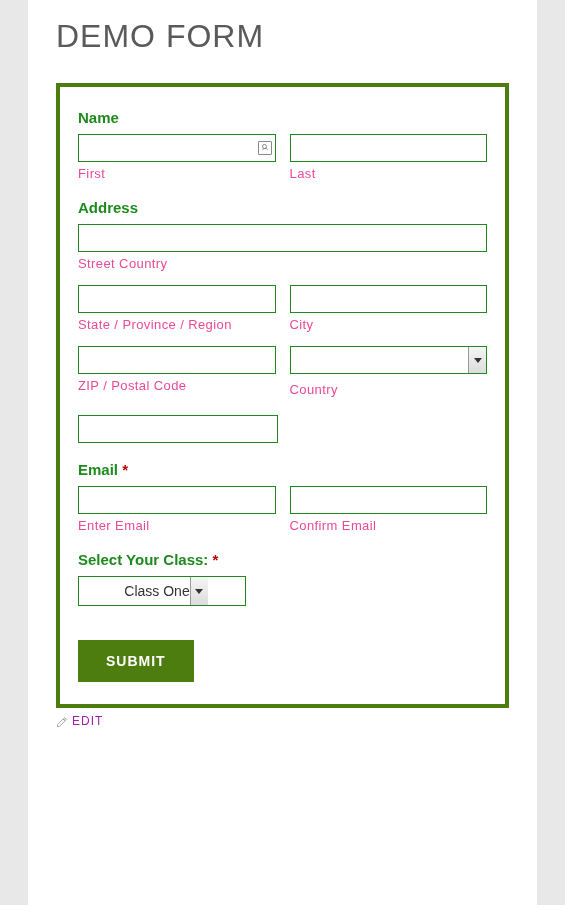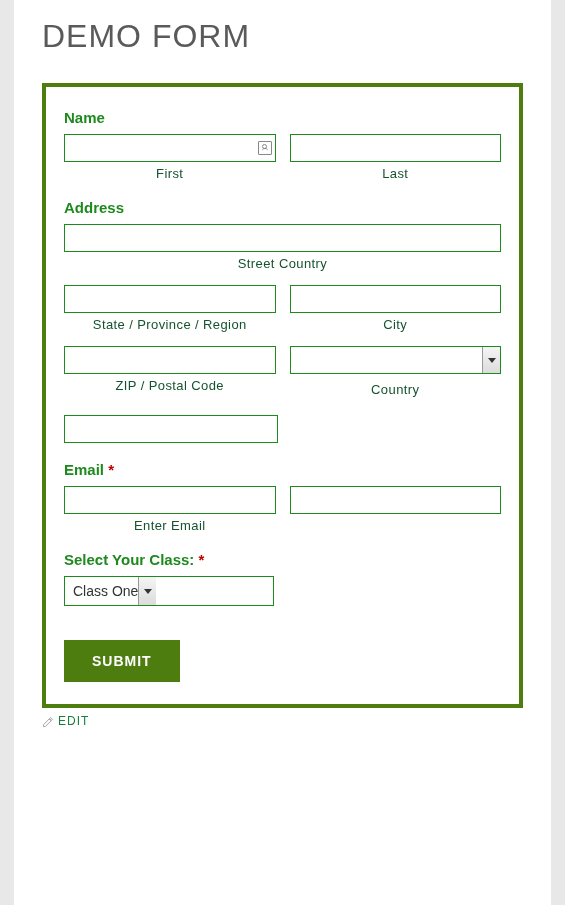--- a/index.html
+++ b/index.html
@@ -5,21 +5,21 @@
   * { box-sizing: border-box; margin: 0; padding: 0; }
   body {
     background: #e8e8e8;
     font-family: "Segoe UI", "Helvetica Neue", Arial, sans-serif;
     width: 565px;
     height: 905px;
     overflow: hidden;
   }
   .page {
     background: #ffffff;
-    margin: 0 14px;
+    margin: 0 28px;
     min-height: 905px;
     padding: 18px 28px 10px 28px;
   }
   .page-title {
     font-size: 32px;
     font-weight: 300;
     color: #5a5a5a;
     letter-spacing: 1px;
     margin-bottom: 28px;
   }
@@ -39,24 +39,23 @@
   input[type="text"], .select-box, .select-small {
     border: 1px solid #1e8a1e;
     height: 28px;
     font-size: 14px;
     padding: 0 6px;
     background: #fff;
     width: 100%;
   }
   .sublabel {
     font-size: 13px;
-    color: #14532d;
+    color: #ec4899;
     margin-top: 4px;
     letter-spacing: 0.4px;
-    text-align: center;
   }
   .block { margin-bottom: 18px; }
   .block-tight { margin-bottom: 14px; }
   .select-box {
     position: relative;
     display: flex;
     align-items: center;
     justify-content: flex-end;
     padding: 0;
   }
@@ -71,43 +70,43 @@
   }
   .tri {
     width: 0; height: 0;
     border-left: 4px solid transparent;
     border-right: 4px solid transparent;
     border-top: 5px solid #333;
   }
   .select-small {
     display: flex;
     align-items: center;
-    justify-content: flex-start;
+    justify-content: center;
     padding: 0 0 0 8px;
-    width: 210px;
+    width: 168px;
     height: 30px;
   }
   .select-val { font-size: 14px; color: #333; }
   .submit-btn {
     background: #4d7c0f;
     color: #fff;
     border: none;
     padding: 13px 28px;
     font-size: 14px;
     font-weight: 700;
     letter-spacing: 1px;
     cursor: pointer;
     margin-top: 16px;
   }
   .edit-row {
     display: flex;
     align-items: flex-end;
     gap: 4px;
     margin-top: 6px;
-    color: #15803d;
+    color: #a21caf;
     font-size: 12px;
     letter-spacing: 1px;
   }
   .pencil {
     width: 12px; height: 12px;
   }
   .contact-icon {
     position: absolute;
     right: 4px;
     top: 50%;
@@ -203,20 +202,21 @@
       <span>Email</span>
       <span class="ast">*</span>
     </div>
     <div class="row block">
       <div class="col">
         <input type="text" style="">
         <div class="sublabel">Enter Email</div>
       </div>
       <div class="col">
         <input type="text" style="">
+        <div class="sublabel">Confirm Email</div>
       </div>
     </div>
 
     
     <div class="section-label">
       <span>Select Your Class:</span>
       <span class="ast">*</span>
     </div>
     <div class="block">
       <div class="select-small">

